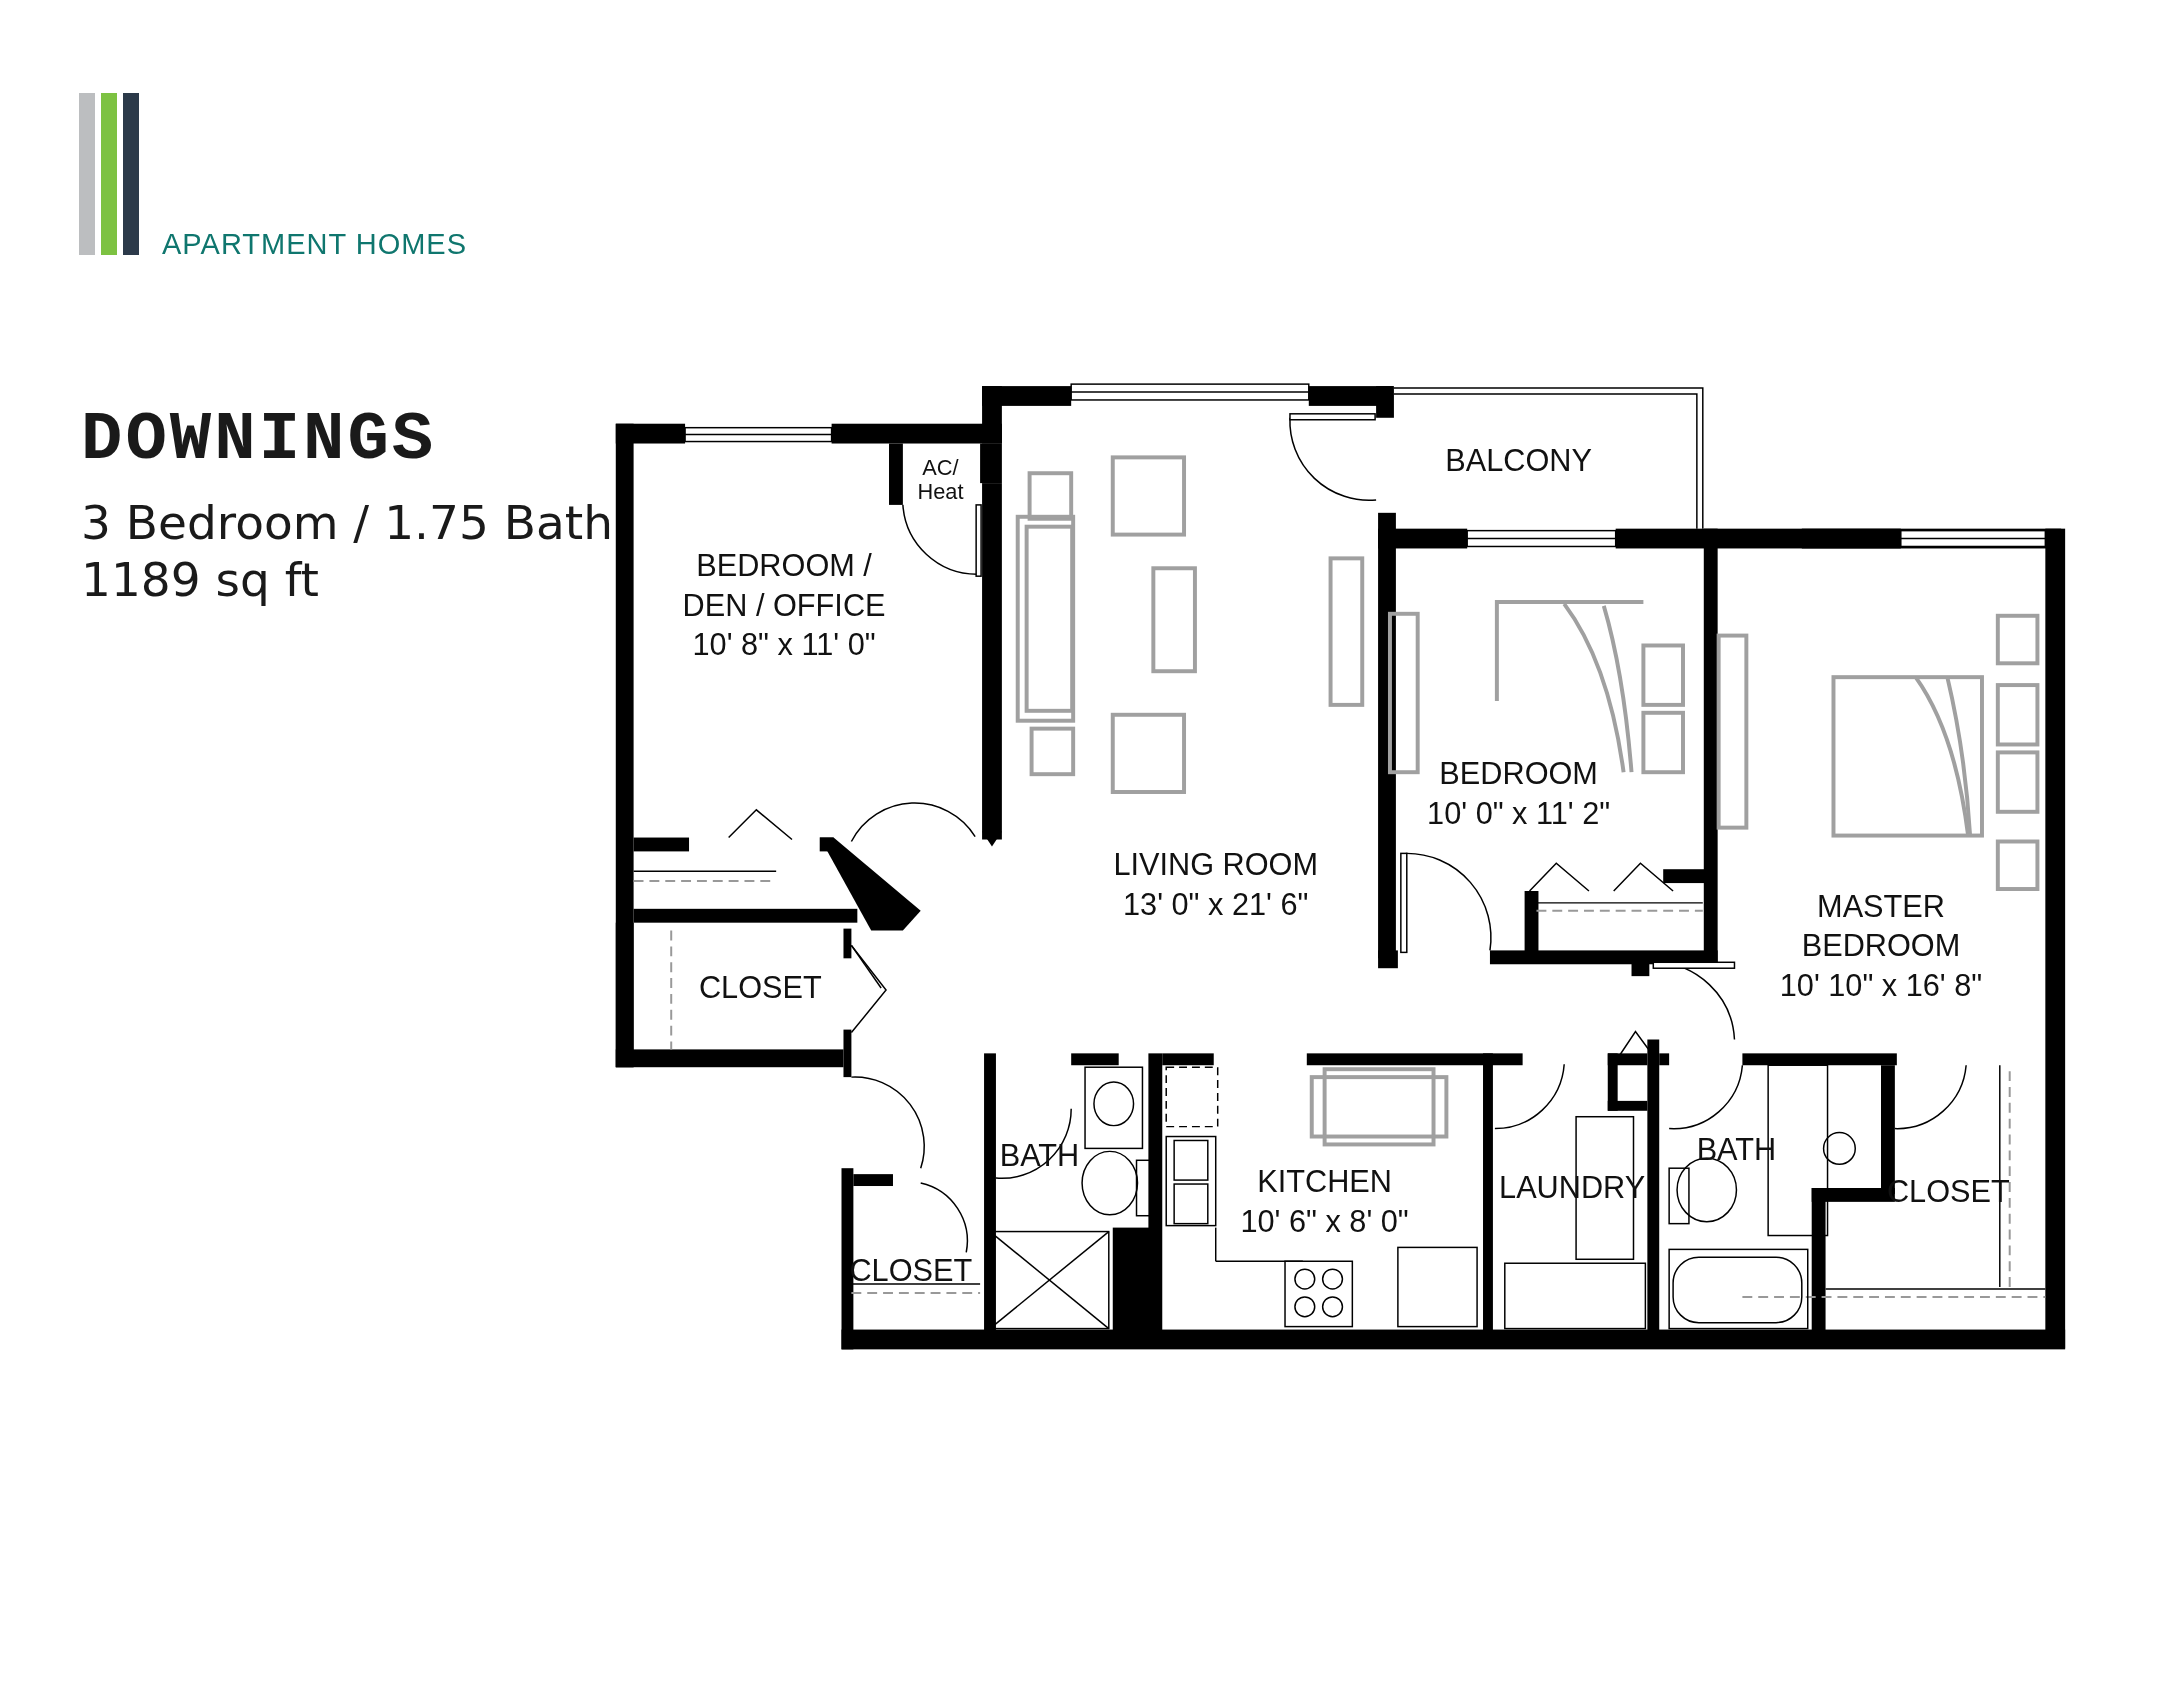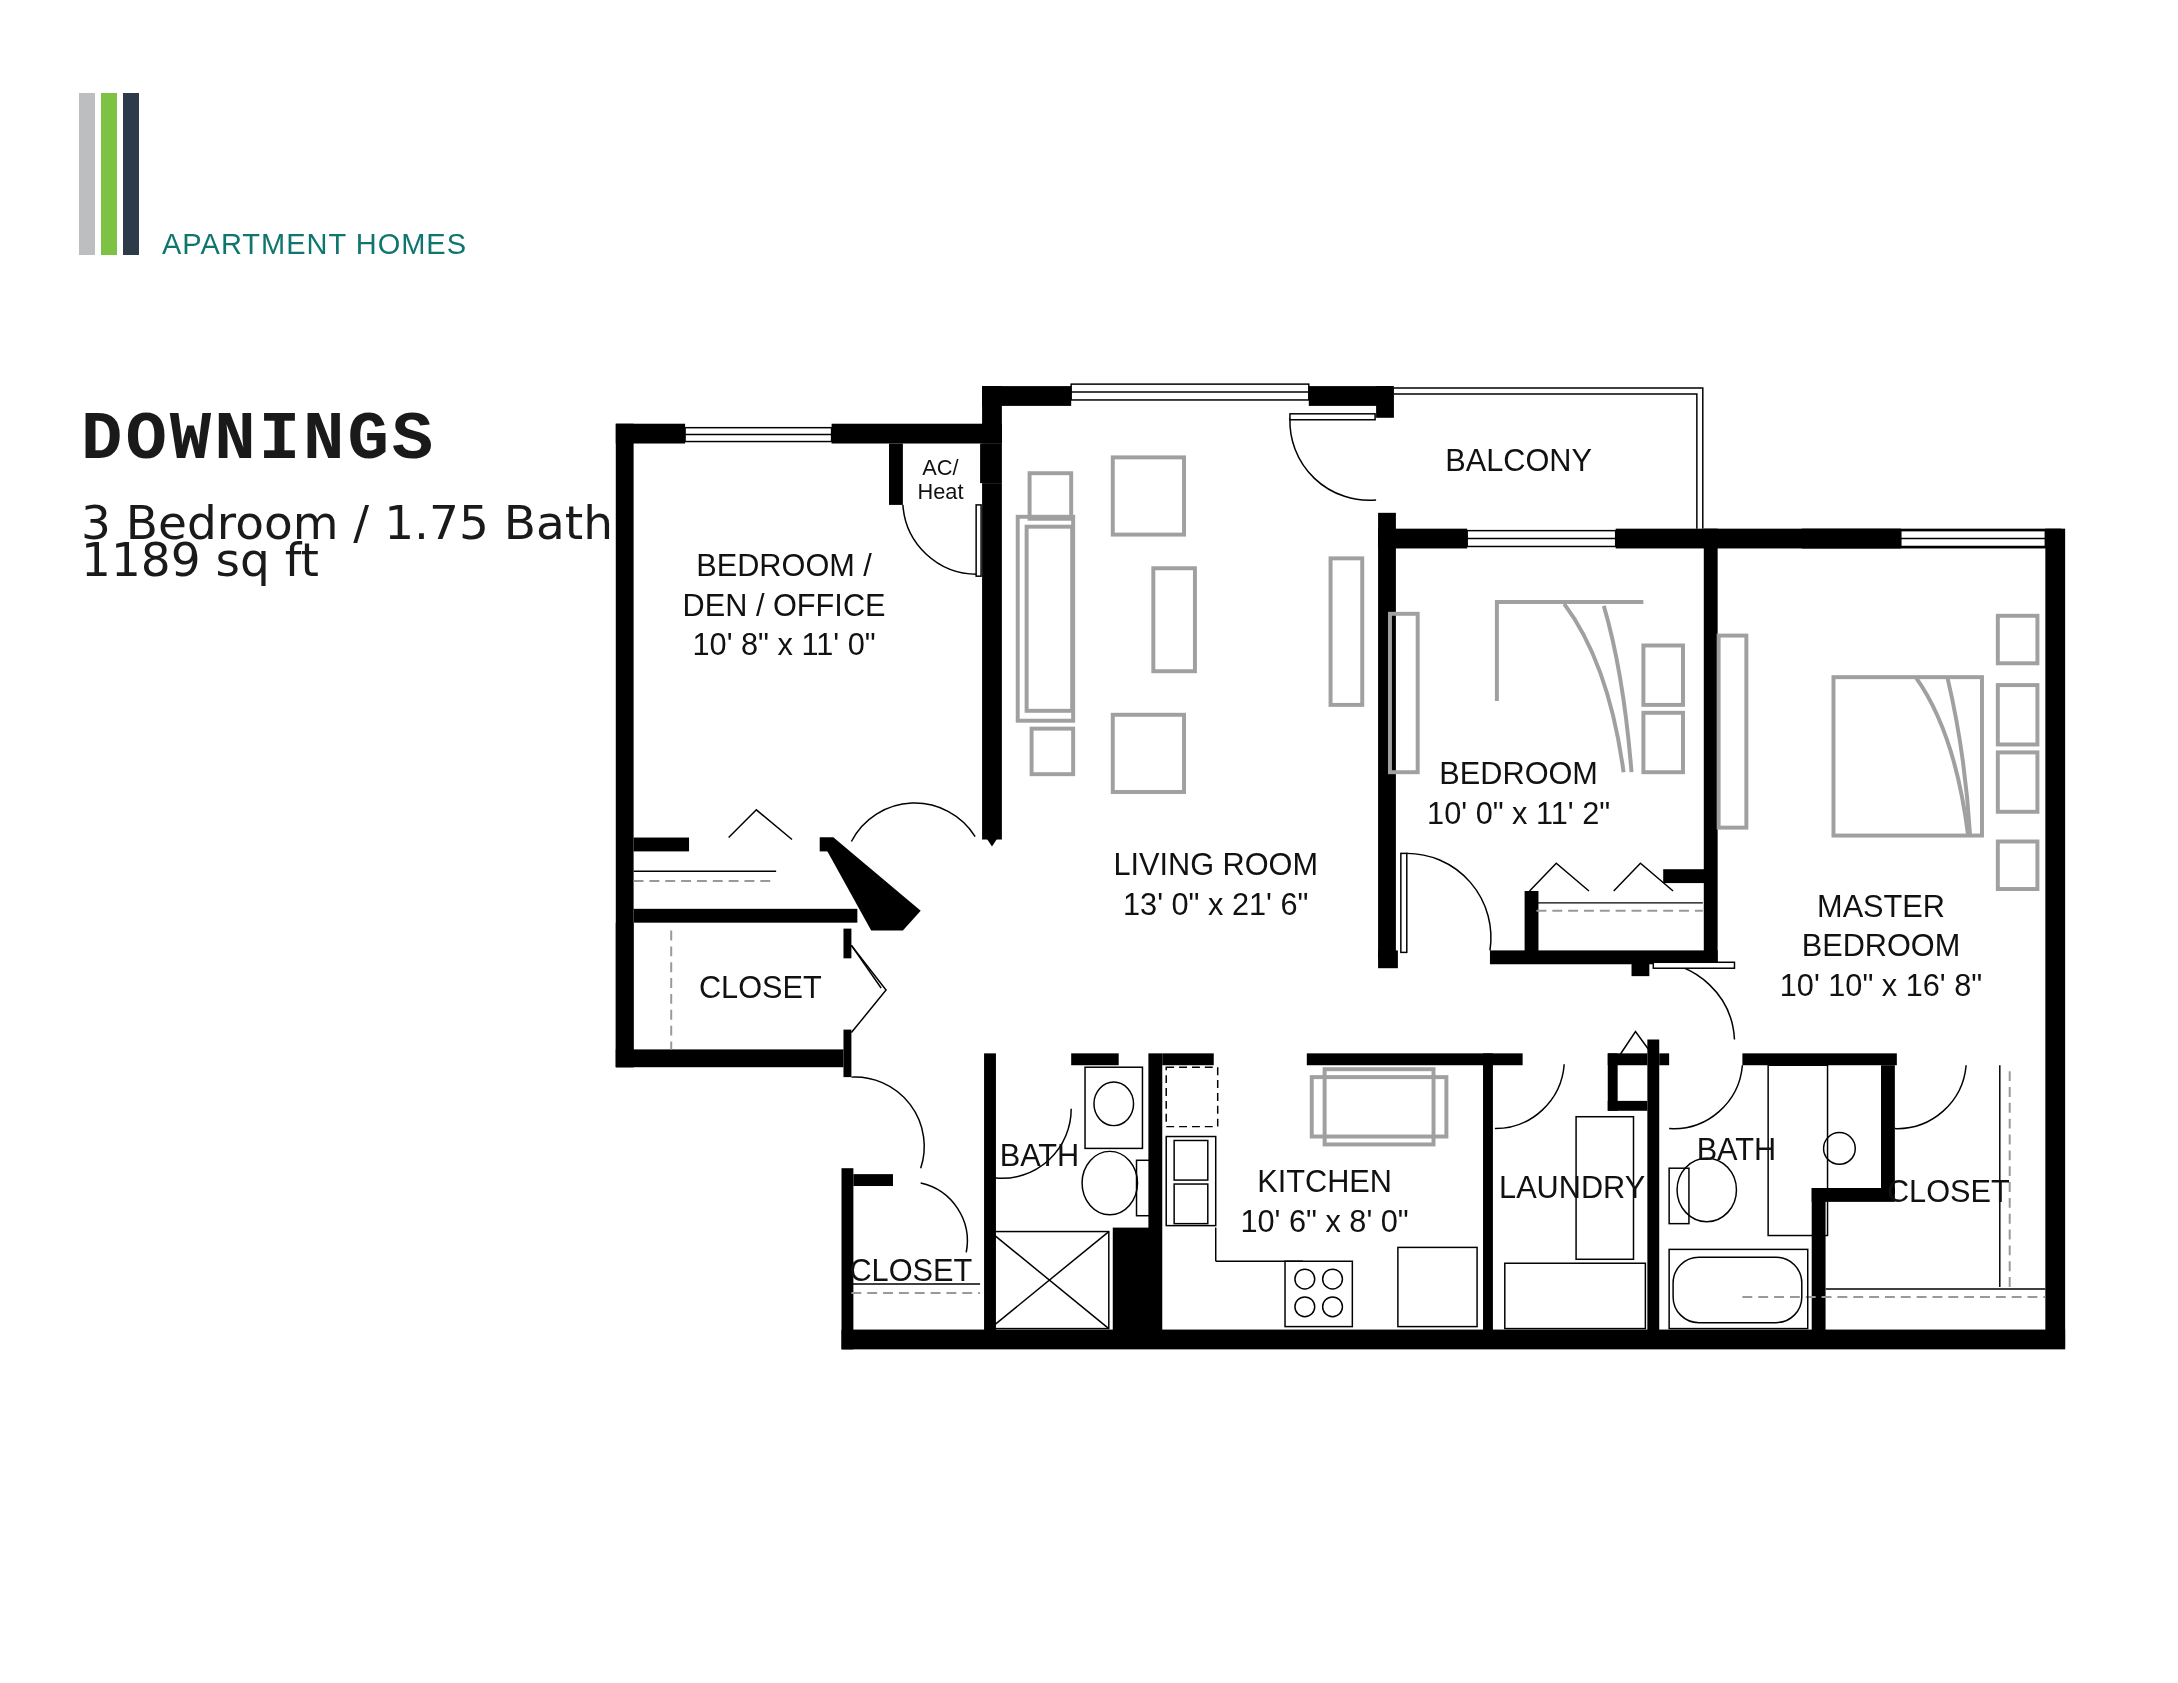--- a/index.html
+++ b/index.html
@@ -8,21 +8,21 @@
   .logo .bar { position: absolute; top: 0; width: 16px; height: 162px; }
   .logo .bar.b1 { left: 0; }
   .logo .bar.b2 { left: 22px; }
   .logo .bar.b3 { left: 44px; }
   .logo .l1 { position: absolute; left: 83px; top: -10px; font-size: 81px; font-weight: bold; letter-spacing: 1px; line-height: 81px; }
   .logo .l2 { position: absolute; left: 83px; top: 63px; font-size: 79px; line-height: 79px; letter-spacing: 1px; }
   .logo .l3 { position: absolute; left: 83px; top: 136px; font-size: 29px; line-height: 30px; letter-spacing: 1px; }
   .plan-title { position: absolute; left: 81px; top: 401px; font-size: 69px; font-weight: bold; letter-spacing: 3px; color: #1a1a1a; font-family: Liberation Mono, monospace; }
   .plan-sub { position: absolute; left: 81px; font-size: 47px; color: #1a1a1a; font-family: "DejaVu Sans", sans-serif; }
   .plan-sub.s1 { top: 495px; }
-  .plan-sub.s2 { top: 532px; }
+  .plan-sub.s2 { top: 552px; }
   svg.plan { position: absolute; left: 0; top: 0; }
   .room-label { font-family: "Liberation Sans", sans-serif; font-size: 31px; fill: #111; text-anchor: middle; }
   .room-label.small { font-size: 22px; }
 </style>
 </head>
 <body>
 
 <div class="logo">
   <div class="bar b1" style="background:#bcbec0"></div>
   <div class="bar b2" style="background:#7dc242"></div>

